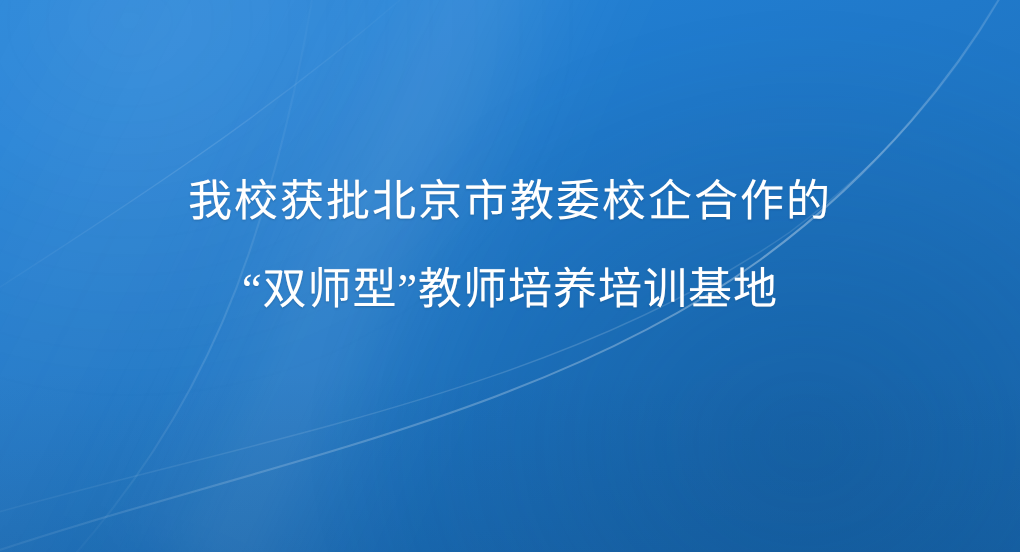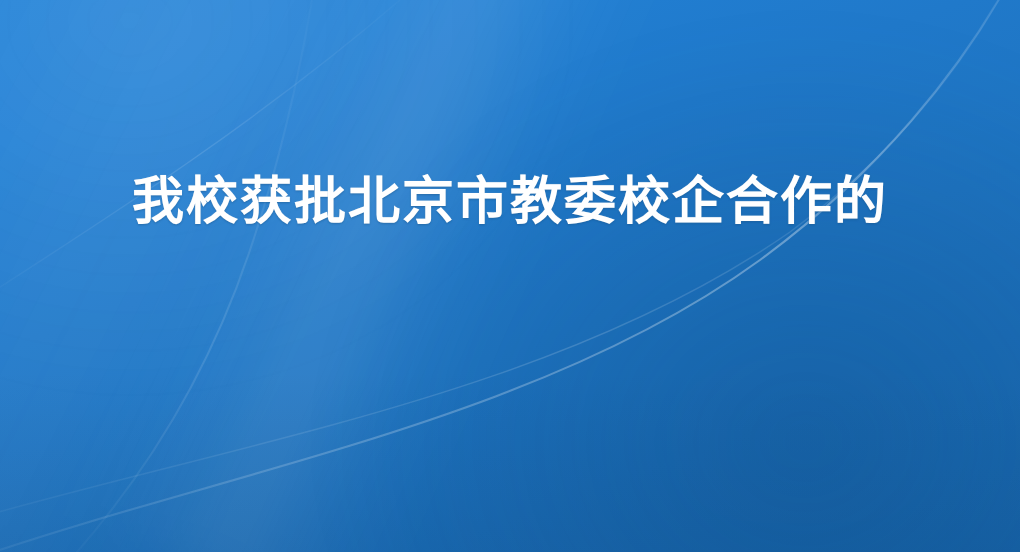--- a/index.html
+++ b/index.html
@@ -134,22 +134,22 @@
     pointer-events: none;
   }
   .headline-inner {
     margin-top: 158px;
     width: 880px;
     text-align: center;
   }
   .title-line {
     color: #ffffff;
     font-family: "Liberation Serif", "DejaVu Serif", serif;
-    font-weight: 700;
-    font-size: 52px;
+    font-weight: 400;
+    font-size: 44px;
     line-height: 88px;
     letter-spacing: 2px;
     white-space: nowrap;
     text-shadow:
       0 1px 2px rgba(12,70,124,0.45),
       0 0 1px rgba(255,255,255,0.5);
   }
   .title-line.line-2 {
     letter-spacing: 1px;
   }
@@ -192,16 +192,17 @@
 
       <path d="M 70 560 C 150 470, 210 370, 250 250 C 282 156, 300 70, 312 0" fill="none" stroke="url(#arcFade3)" stroke-width="2"></path>
 
       <path d="M -20 300 C 120 210, 260 120, 400 0" fill="none" stroke="url(#arcFade3)" stroke-width="1.4"></path>
     </svg>
   </div>
 
   <div class="headline">
     <div class="headline-inner">
       <div class="title-line line-1">我校获批北京市教委校企合作的</div>
+      <div class="title-line line-2">“双师型”教师培养培训基地</div>
     </div>
   </div>
 
 </div>
 
 </body></html>

